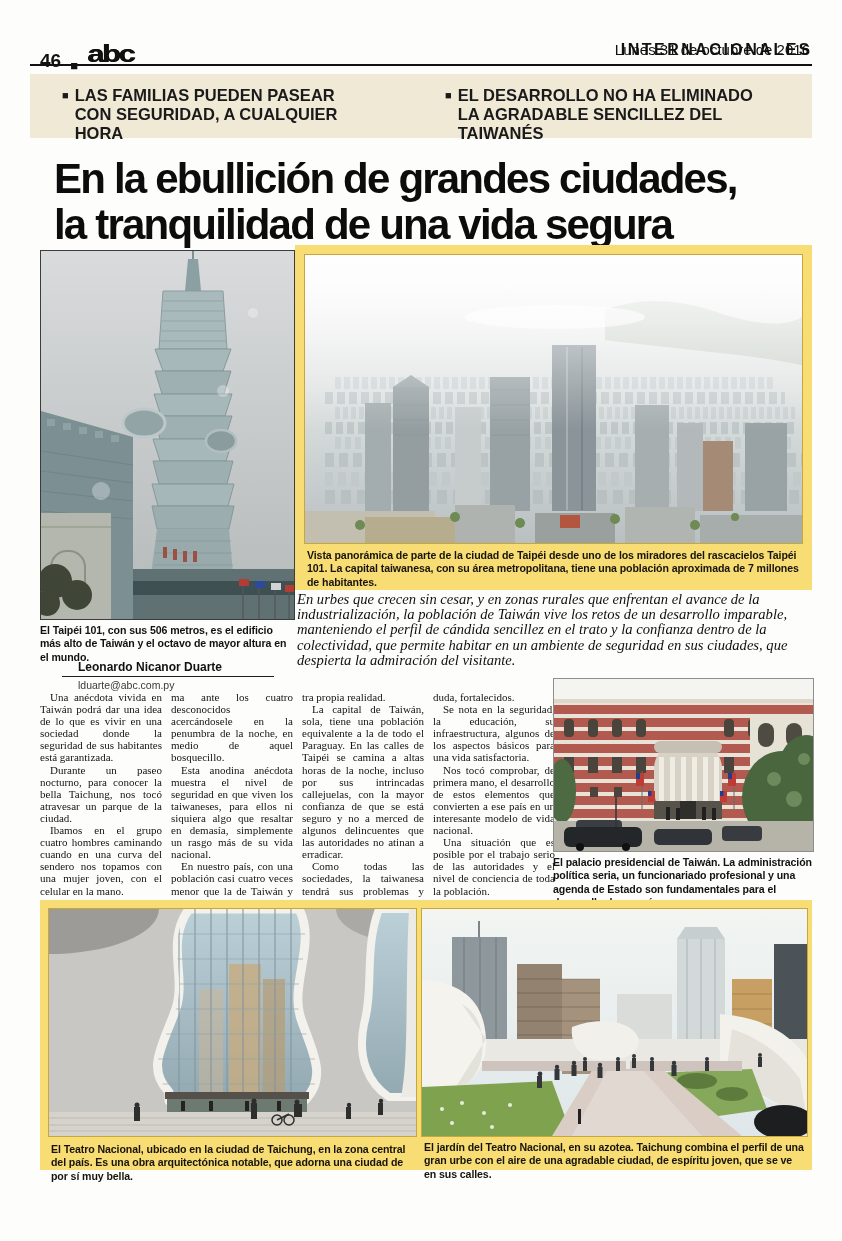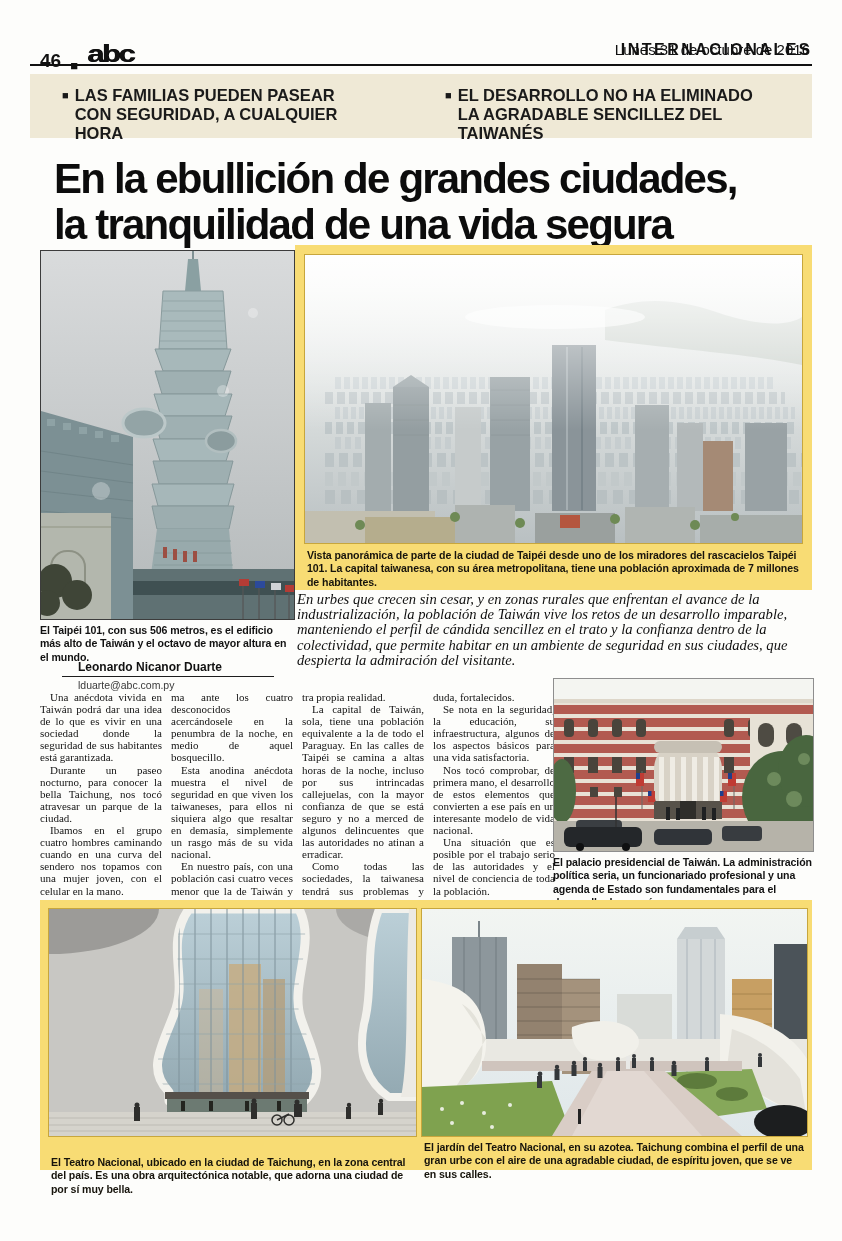--- a/index.html
+++ b/index.html
@@ -56,21 +56,21 @@
   .col p{margin:0;text-indent:10px}
   .col p.cont{text-indent:0}
 
   .palace-frame{position:absolute;left:553px;top:678px;width:259px;height:172px;border:1px solid #8e8e8e}
   .cap-palace{position:absolute;left:553px;top:856px;width:261px;color:#121212}
 
   
   .bottom-box{position:absolute;left:40px;top:900px;width:772px;height:270px;background:#f8dc74}
   .theater-photo{position:absolute;left:8px;top:8px;width:367px;height:227px;border:1px solid #c7a63d}
   .garden-photo{position:absolute;left:381px;top:8px;width:385px;height:227px;border:1px solid #c7a63d}
-  .cap-theater{position:absolute;left:11px;top:256px;width:362px}
+  .cap-theater{position:absolute;left:11px;top:243px;width:362px}
   .cap-garden{position:absolute;left:384px;top:241px;width:380px}
 </style>
 </head>
 <body>
 
 <div class="page">
 
   <div class="masthead">
     <div class="mh-left">
       <span class="pageno">46</span>

